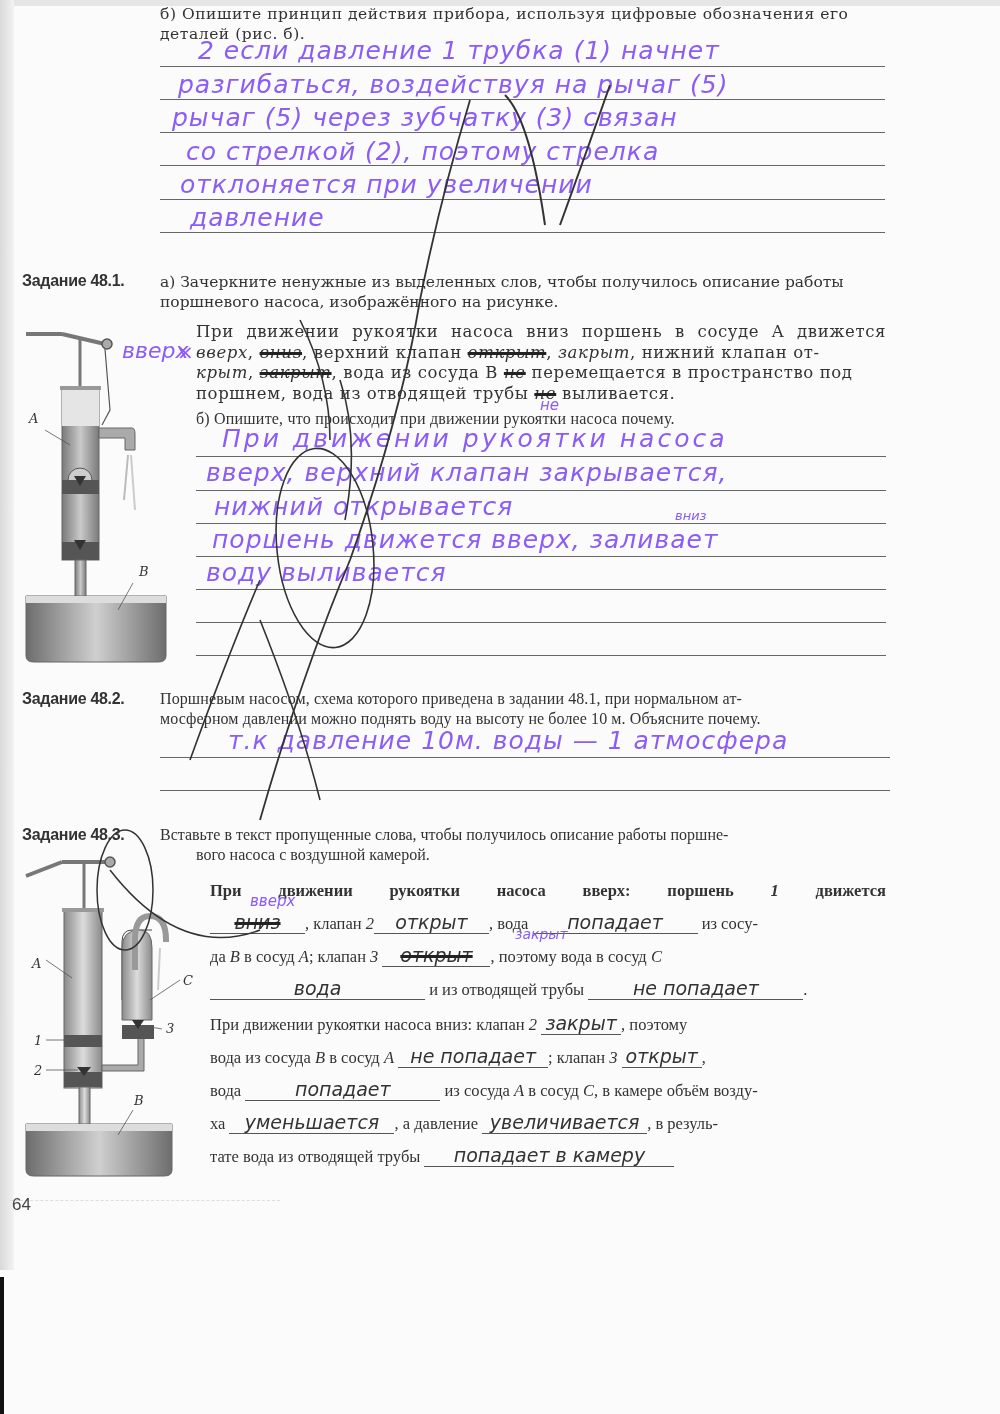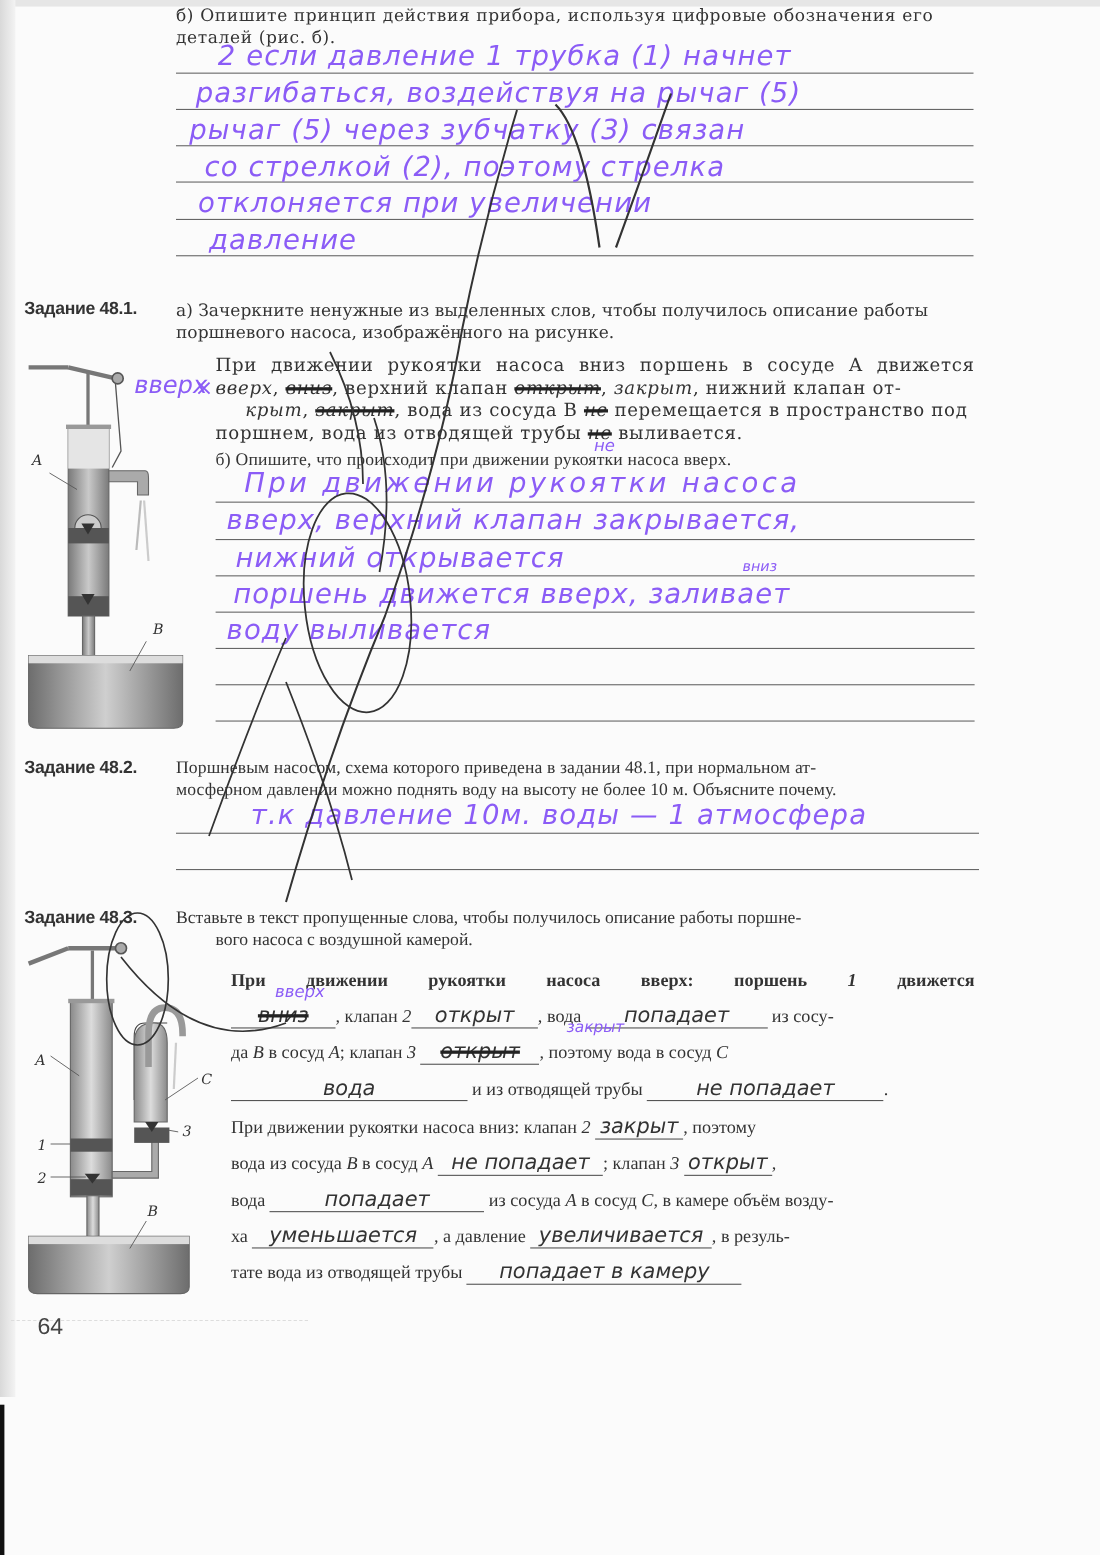--- a/index.html
+++ b/index.html
@@ -18,21 +18,21 @@
   .strike { text-decoration: line-through; text-decoration-thickness: 3px; text-decoration-color: #222; }
   .task-label { position: absolute; font-family: "Liberation Sans", sans-serif; font-weight: bold;
     font-size: 16px; color: #333; letter-spacing: -0.3px; }
   .body-large { font-size: 16.5px; line-height: 20.5px; letter-spacing: 0.6px; }
   .hand { font-family: "DejaVu Sans", sans-serif; font-style: italic; color: #8b5cf6; font-weight: 300; }
   .hline { position: absolute; height: 1px; background: #666; }
 
   .hw-line { position: absolute; font-size: 25px; letter-spacing: 1px; white-space: nowrap; }
   .blank { display: inline-block; border-bottom: 1px solid #555; text-align: center;
     font-family: "DejaVu Sans", sans-serif; font-style: italic; font-size: 19px; color: #333; line-height: 22px; }
-  .page-num { position: absolute; left: 34px; top: 1195px; font-family: "Liberation Sans", sans-serif; font-size: 21px; color: #444; }
+  .page-num { position: absolute; left: 12px; top: 1195px; font-family: "Liberation Sans", sans-serif; font-size: 17px; color: #444; }
   .dash-rule { position: absolute; left: 10px; top: 1200px; width: 270px; border-top: 1px dashed #ddd; }
 
   svg.fig { position: absolute; }
   svg.marks { position: absolute; left: 0; top: 0; pointer-events: none; }
 </style>
 </head>
 <body>
 
 <div class="scan-top"></div>
 <div class="scan-edge"></div>
@@ -61,26 +61,26 @@
   <div>а) Зачеркните ненужные из выделенных слов, чтобы получилось описание работы</div>
   <div>поршневого насоса, изображённого на рисунке.</div>
 </div>
 
 <div class="hand" style="position:absolute; left:122px; top:338px; font-size:22px;">вверх</div>
 <div class="hand" style="position:absolute; left:177px; top:340px; font-size:20px;">×</div>
 
 <div class="print body-large" style="left:196px; top:322px; width:690px;">
   <div style="text-align:justify; text-align-last:justify;">При движении рукоятки насоса вниз поршень в сосуде A движется</div>
   <div style="white-space:nowrap;"><span class="it">вверх</span>, <span class="it strike">вниз</span><span>, верхний клапан </span><span class="it strike">открыт</span>, <span class="it">закрыт</span><span>, нижний клапан от-</span></div>
-  <div style="white-space:nowrap;margin-left:27px;"><span class="it">крыт</span>, <span class="it strike">закрыт</span><span>, вода из сосуда B </span><span class="it strike">не</span><span> перемещается в пространство под</span></div>
+  <div style="white-space:nowrap;"><span class="it">крыт</span>, <span class="it strike">закрыт</span><span>, вода из сосуда B </span><span class="it strike">не</span><span> перемещается в пространство под</span></div>
   <div style="white-space:nowrap;"><span>поршнем, вода из отводящей трубы </span><span class="it strike">не</span><span> выливается.</span></div>
 </div>
 <div class="hand" style="position:absolute; left:540px; top:396px; font-size:15px;">не</div>
 
-<div class="print" style="left:196px; top:409px; font-family:'Liberation Serif', serif; font-size:16px; letter-spacing:0.2px;">б) Опишите, что происходит при движении рукоятки насоса вверх.</div>
+<div class="print" style="left:196px; top:409px; font-family:'Liberation Serif', serif; font-size:16px; letter-spacing:0.2px;">б) Опишите, что происходит при движении рукоятки насоса почему.</div>
 
 <div class="hline" style="left:196px; top:456px; width:690px;"></div>
 <div class="hline" style="left:196px; top:490px; width:690px;"></div>
 <div class="hline" style="left:196px; top:523px; width:690px;"></div>
 <div class="hline" style="left:196px; top:556px; width:690px;"></div>
 <div class="hline" style="left:196px; top:589px; width:690px;"></div>
 <div class="hline" style="left:196px; top:622px; width:690px;"></div>
 <div class="hline" style="left:196px; top:655px; width:690px;"></div>
 
 <div class="hand hw-line" style="left:222px; top:424px; letter-spacing:3px;">При движении рукоятки насоса</div>

